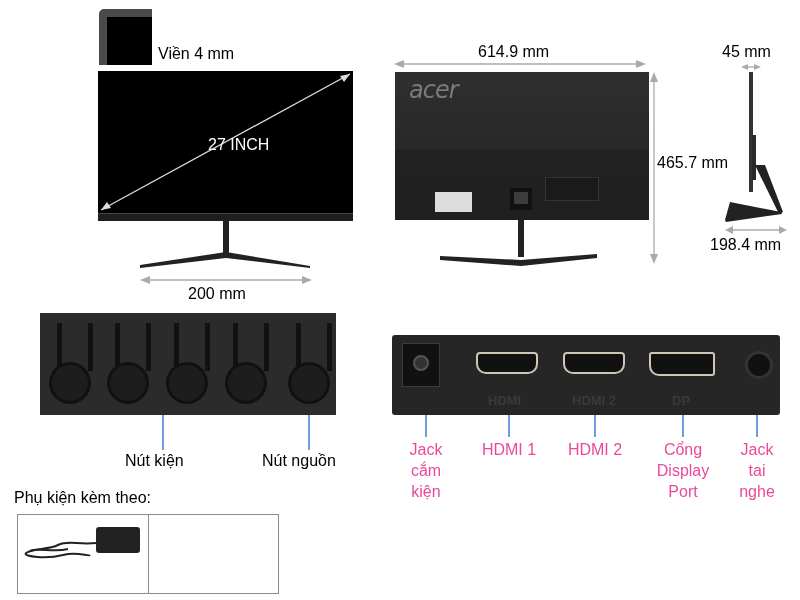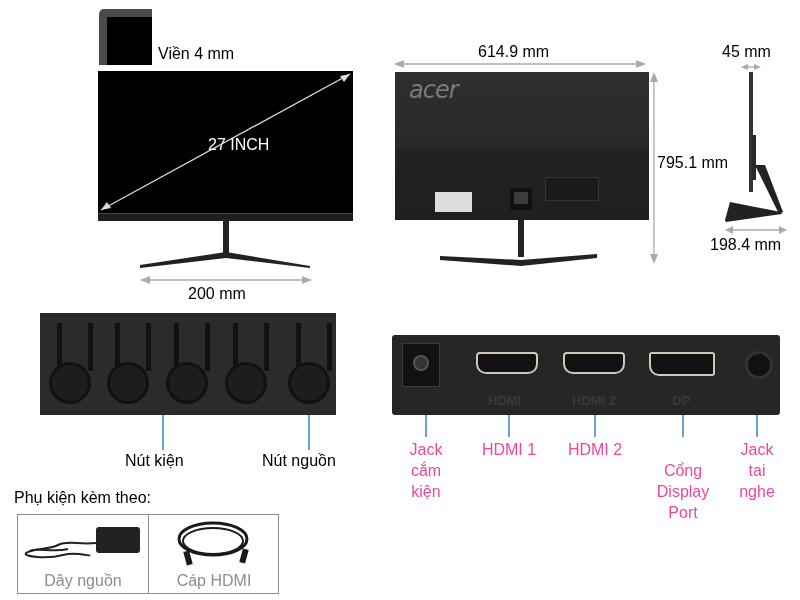--- a/index.html
+++ b/index.html
@@ -71,21 +71,21 @@
 
 <div>
   <div class="lbl" style="left:478px;top:43px;">614.9 mm</div>
   <div class="abs" style="left:395px;top:72px;width:254px;height:148px;background:linear-gradient(#2f2f2f 0%,#282828 52%,#222 53%,#1f1f1f 100%);">
     <div class="abs" style="left:14px;top:4px;font-size:24px;font-style:italic;color:#7a7a7a;letter-spacing:-1px;font-family:'DejaVu Sans',sans-serif;">acer</div>
     <div class="abs" style="left:40px;top:120px;width:37px;height:20px;background:#ddd;"></div>
     <div class="abs" style="left:150px;top:105px;width:52px;height:22px;background:#1a1a1a;border:1px solid #333;"></div>
     <div class="abs" style="left:115px;top:116px;width:22px;height:22px;background:#111;"></div>
     <div class="abs" style="left:119px;top:120px;width:14px;height:12px;background:#3c3c3c;"></div>
   </div>
-  <div class="lbl" style="left:657px;top:154px;">795.1 mm</div>
+  <div class="lbl" style="left:657px;top:154px;">465.7 mm</div>
 </div>
 
 <div>
   <div class="lbl" style="left:722px;top:43px;">45 mm</div>
   <div class="lbl" style="left:710px;top:236px;text-align:center;">198.4 mm</div>
 </div>
 
 <div>
   <div class="abs" style="left:40px;top:313px;width:296px;height:102px;background:#2b2b2b;">
 
@@ -132,21 +132,21 @@
     <div>Jack</div>
     <div>cắm</div>
     <div>kiện</div>
   </div>
   <div class="cap" style="left:479px;top:439px;width:60px;">
     <div>HDMI 1</div>
   </div>
   <div class="cap" style="left:565px;top:439px;width:60px;">
     <div>HDMI 2</div>
   </div>
-  <div class="cap" style="left:650px;top:439px;width:66px;margin-top:21px;">
+  <div class="cap" style="left:650px;top:439px;width:66px;">
     <div>Cổng</div>
     <div>Display</div>
     <div>Port</div>
   </div>
   <div class="cap" style="left:730px;top:439px;width:54px;">
     <div>Jack</div>
     <div>tai</div>
     <div>nghe</div>
   </div>
 </div>
@@ -154,25 +154,15 @@
 <div>
   <div class="lbl" style="left:14px;top:489px;">Phụ kiện kèm theo:</div>
   <div class="abs" style="left:17px;top:514px;width:262px;height:80px;border:1px solid #8c8c8c;box-sizing:border-box;">
     <div class="abs" style="left:130px;top:0;width:1px;height:78px;background:#8c8c8c;"></div>
     <div class="abs" style="left:0;top:0;width:130px;height:78px;">
       <svg width="130" height="60">
         <rect x="78" y="12" width="44" height="26" rx="3" fill="#222"></rect>
         <path d="M78 28 C60 30 50 25 40 30 C30 35 15 33 8 38 C4 42 30 44 45 40 C60 36 70 42 72 40" stroke="#222" stroke-width="2" fill="none"></path>
         <path d="M12 36 C20 32 35 38 50 34" stroke="#222" stroke-width="2" fill="none"></path>
       </svg>
-      <div class="abs" style="left:0;top:57px;width:130px;text-align:center;font-size:16px;color:#8c8c8c;">Dây nguồn</div>
-    </div>
-    <div class="abs" style="left:131px;top:0;width:130px;height:78px;">
-      <svg width="130" height="60">
-        <ellipse cx="64" cy="24" rx="34" ry="16" stroke="#1a1a1a" stroke-width="3" fill="none"></ellipse>
-        <ellipse cx="64" cy="26" rx="30" ry="13" stroke="#1a1a1a" stroke-width="2" fill="none"></ellipse>
-        <rect x="36" y="36" width="6" height="14" fill="#1a1a1a" transform="rotate(-15 39 43)"></rect>
-        <rect x="92" y="34" width="6" height="14" fill="#1a1a1a" transform="rotate(15 95 41)"></rect>
-      </svg>
-      <div class="abs" style="left:0;top:57px;width:130px;text-align:center;font-size:16px;color:#8c8c8c;">Cáp HDMI</div>
     </div>
   </div>
 </div>
 
 </body></html>

